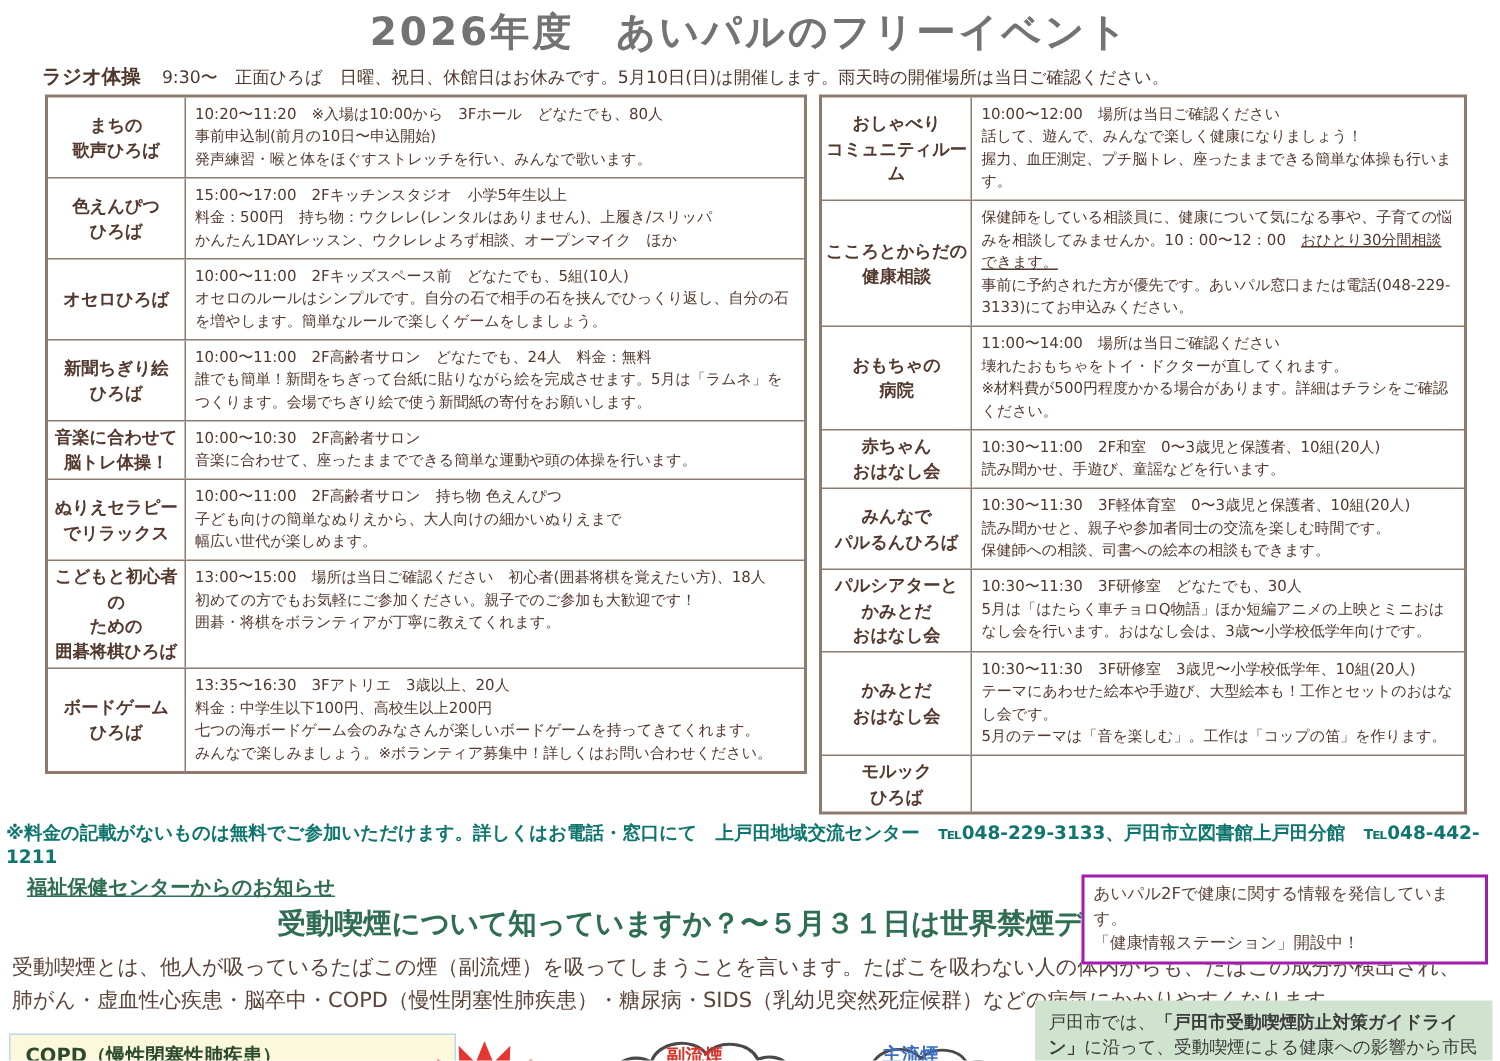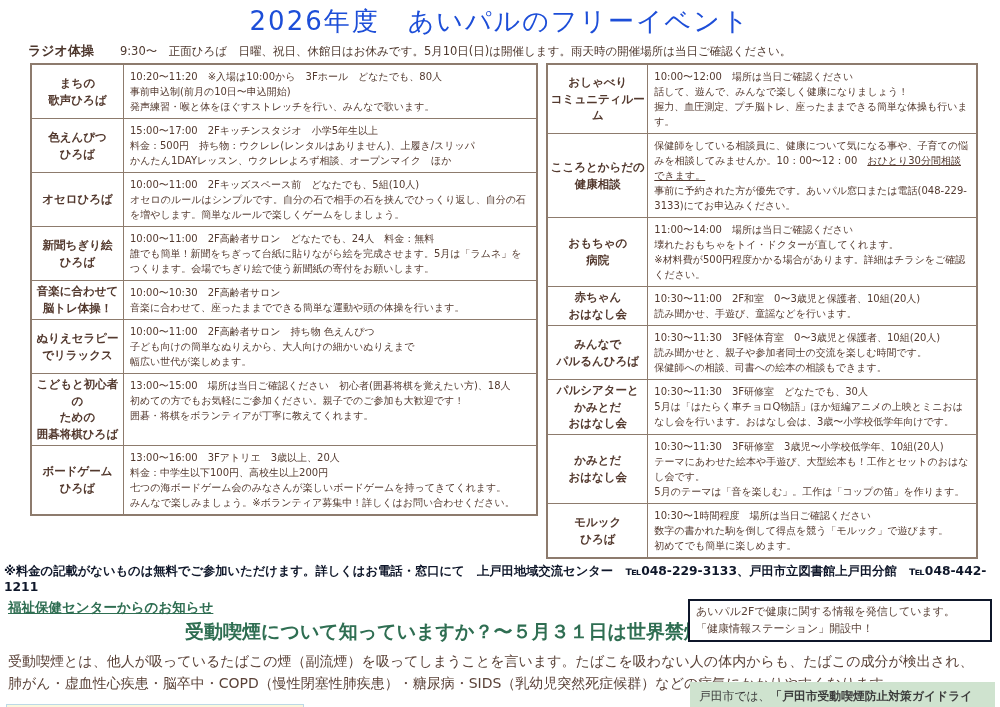--- a/index.html
+++ b/index.html
@@ -1,40 +1,40 @@
 <!DOCTYPE html>
 <html lang="ja"><head>
 <meta charset="utf-8">
 <style>
   * { margin:0; padding:0; box-sizing:border-box; }
   body { background:#fff; font-family:"DejaVu Sans", sans-serif; }
   .page { position:relative; width:1000px; height:707px; background:#fff; overflow:hidden; color:#53392e; }
 
-  .title { text-align:center; padding-top:4px; font-size:26px; font-weight:normal; color:#1d4ed8; letter-spacing:2px; }
+  .title { text-align:center; padding-top:4px; font-size:26px; font-weight:bold; color:#737373; letter-spacing:2px; }
   .radio { margin:3px 0 3px 28px; font-size:11.5px; color:#4e382e; }
-  .radio .radio-label { font-weight:bold; font-size:13px; margin-right:26px; }
+  .radio .radio-label { font-weight:bold; font-size:13px; margin-right:14px; }
 
   .tables { display:flex; gap:8px; margin:2px 22px 0 30px; align-items:flex-start; }
   .etable { border:2px solid #8d7b6d; }
   .etable.left { width:557px; }
   .etable.right { width:473px; }
   .trow { display:flex; border-bottom:1.5px solid #8d7b6d; }
   .trow:last-child { border-bottom:none; }
   .tn { width:92px; min-width:92px; border-right:1.5px solid #8d7b6d; display:flex; align-items:center; justify-content:center;
         text-align:center; font-size:11.5px; font-weight:bold; white-space:pre-line; line-height:1.45; padding:2px 1px; }
   .etable.right .tn { width:100px; min-width:100px; }
   .td { flex:1; padding:4px 6px; font-size:10px; line-height:1.5; white-space:pre-line; }
   .ul { text-decoration:underline; }
 
-  .footer-note { margin:4px 0 0 4px; font-size:12.3px; font-weight:bold; color:#0f172a; }
+  .footer-note { margin:4px 0 0 4px; font-size:12.3px; font-weight:bold; color:#0f766e; }
 
   .health { position:relative; margin-top:5px; }
-  .h-head { margin-left:8px; font-size:13.5px; font-weight:bold; color:#2f6e52; text-decoration:underline; width:fit-content; }
+  .h-head { margin-left:18px; font-size:13.5px; font-weight:bold; color:#2f6e52; text-decoration:underline; width:fit-content; }
   .h-sub { margin:2px 0 0 185px; font-size:19px; font-weight:bold; color:#2f6e52; }
-  .info-box { position:absolute; top:0; right:8px; width:304px; border:2px solid #0f172a; padding:3px 6px;
+  .info-box { position:absolute; top:0; right:8px; width:271px; border:2px solid #a21caf; padding:3px 6px;
               font-size:11px; line-height:1.5; color:#5a4238; white-space:pre-line; background:#fff; }
   .h-body { margin:6px 0 0 8px; font-size:14px; line-height:1.55; color:#5a4238; white-space:pre-line; }
 
   .bottom { position:relative; margin-top:6px; height:108px; }
   .copd-box { position:absolute; left:6px; top:4px; width:298px; height:94px; background:#fbf8dc; border:1px solid #bcd9e8; padding:5px 10px; }
   .copd-title { font-size:13px; font-weight:bold; color:#2c4a2e; }
   .burst { position:absolute; left:277px; top:8px; width:92px; height:84px; }
   .burst-text { position:absolute; left:0; top:0; width:92px; height:84px; display:flex; align-items:center; justify-content:center;
                 text-align:center; color:#fff; font-weight:bold; font-size:13px; line-height:1.3; white-space:pre-line; }
 
@@ -106,21 +106,21 @@
         <div class="tn">こどもと初心者の
 ための
 囲碁将棋ひろば</div>
         <div class="td">13:00〜15:00　場所は当日ご確認ください　初心者(囲碁将棋を覚えたい方)、18人
 初めての方でもお気軽にご参加ください。親子でのご参加も大歓迎です！
 囲碁・将棋をボランティアが丁寧に教えてくれます。</div>
       </div>
       <div class="trow">
         <div class="tn">ボードゲーム
 ひろば</div>
-        <div class="td">13:00〜16:00　3Fアトリエ　3歳以上、20人
+        <div class="td">13:35〜16:30　3Fアトリエ　3歳以上、20人
 料金：中学生以下100円、高校生以上200円
 七つの海ボードゲーム会のみなさんが楽しいボードゲームを持ってきてくれます。
 みんなで楽しみましょう。※ボランティア募集中！詳しくはお問い合わせください。</div>
       </div>
     </div>
 
     <div class="etable right">
       <div class="trow">
         <div class="tn">おしゃべり
 コミュニティルーム</div>
@@ -164,23 +164,20 @@
       <div class="trow">
         <div class="tn">かみとだ
 おはなし会</div>
         <div class="td">10:30〜11:30　3F研修室　3歳児〜小学校低学年、10組(20人)
 テーマにあわせた絵本や手遊び、大型絵本も！工作とセットのおはなし会です。
 5月のテーマは「音を楽しむ」。工作は「コップの笛」を作ります。</div>
       </div>
       <div class="trow">
         <div class="tn">モルック
 ひろば</div>
-        <div class="td">10:30〜1時間程度　場所は当日ご確認ください
-数字の書かれた駒を倒して得点を競う「モルック」で遊びます。
-初めてでも簡単に楽しめます。</div>
       </div>
     </div>
   </div>
 
   <div class="footer-note">※料金の記載がないものは無料でご参加いただけます。詳しくはお電話・窓口にて　上戸田地域交流センター　℡048-229-3133、戸田市立図書館上戸田分館　℡048-442-1211</div>
 
   <div class="health">
     <div class="h-head">福祉保健センターからのお知らせ</div>
     <div class="h-sub">受動喫煙について知っていますか？〜５月３１日は世界禁煙デーです〜</div>
     <div class="info-box">あいパル2Fで健康に関する情報を発信しています。

